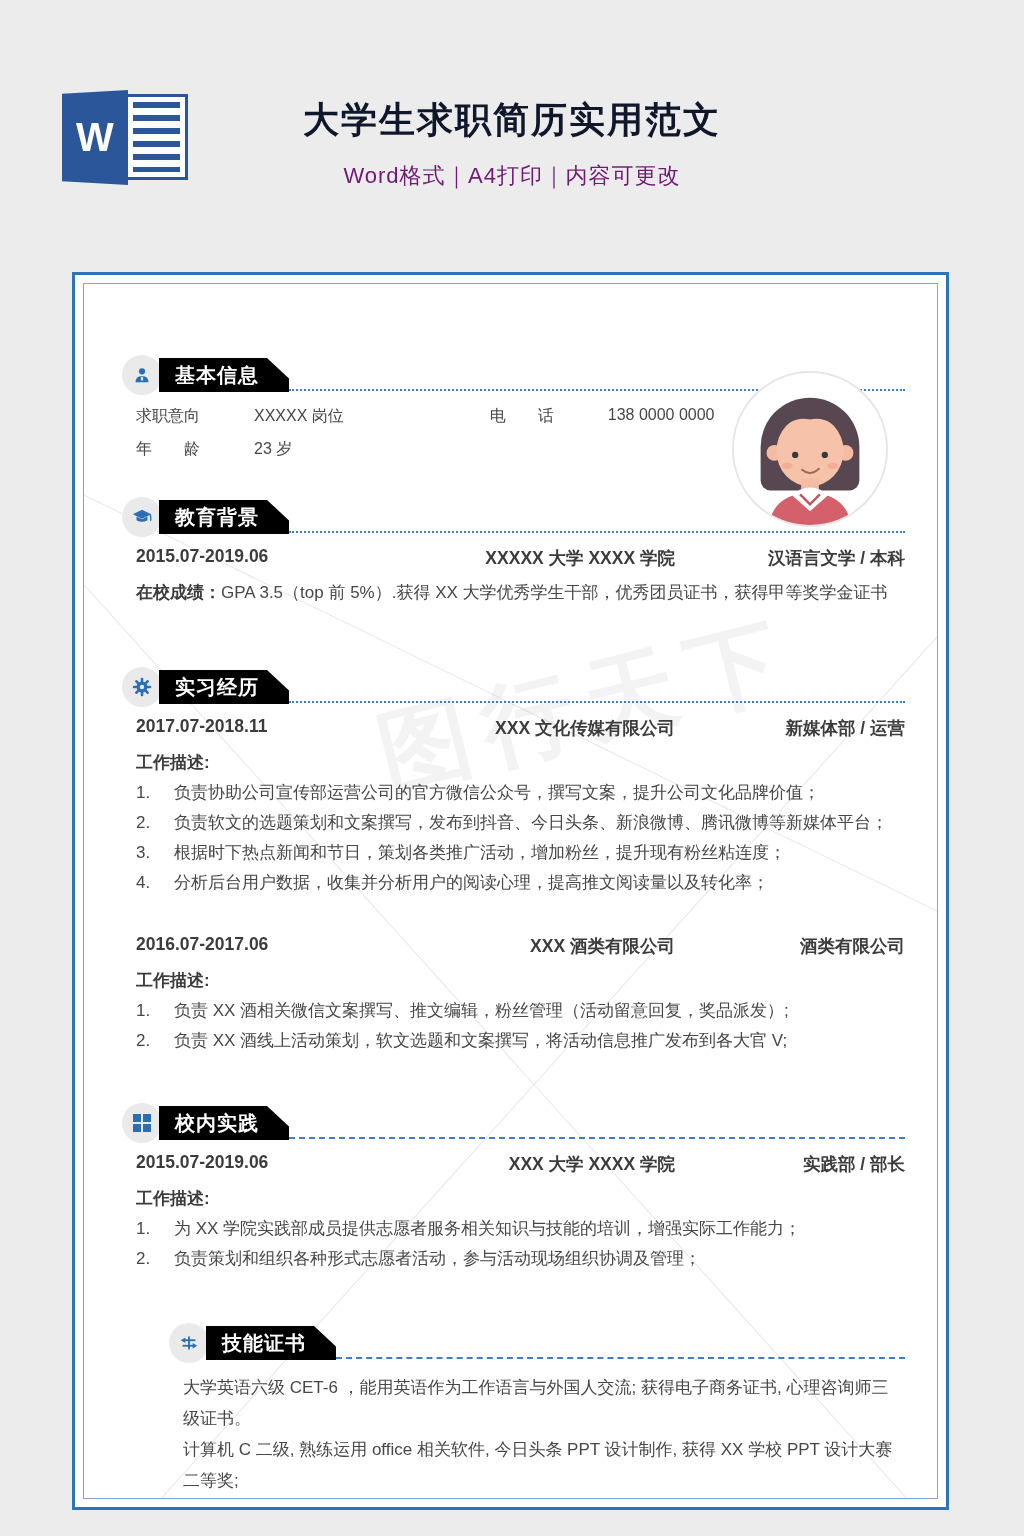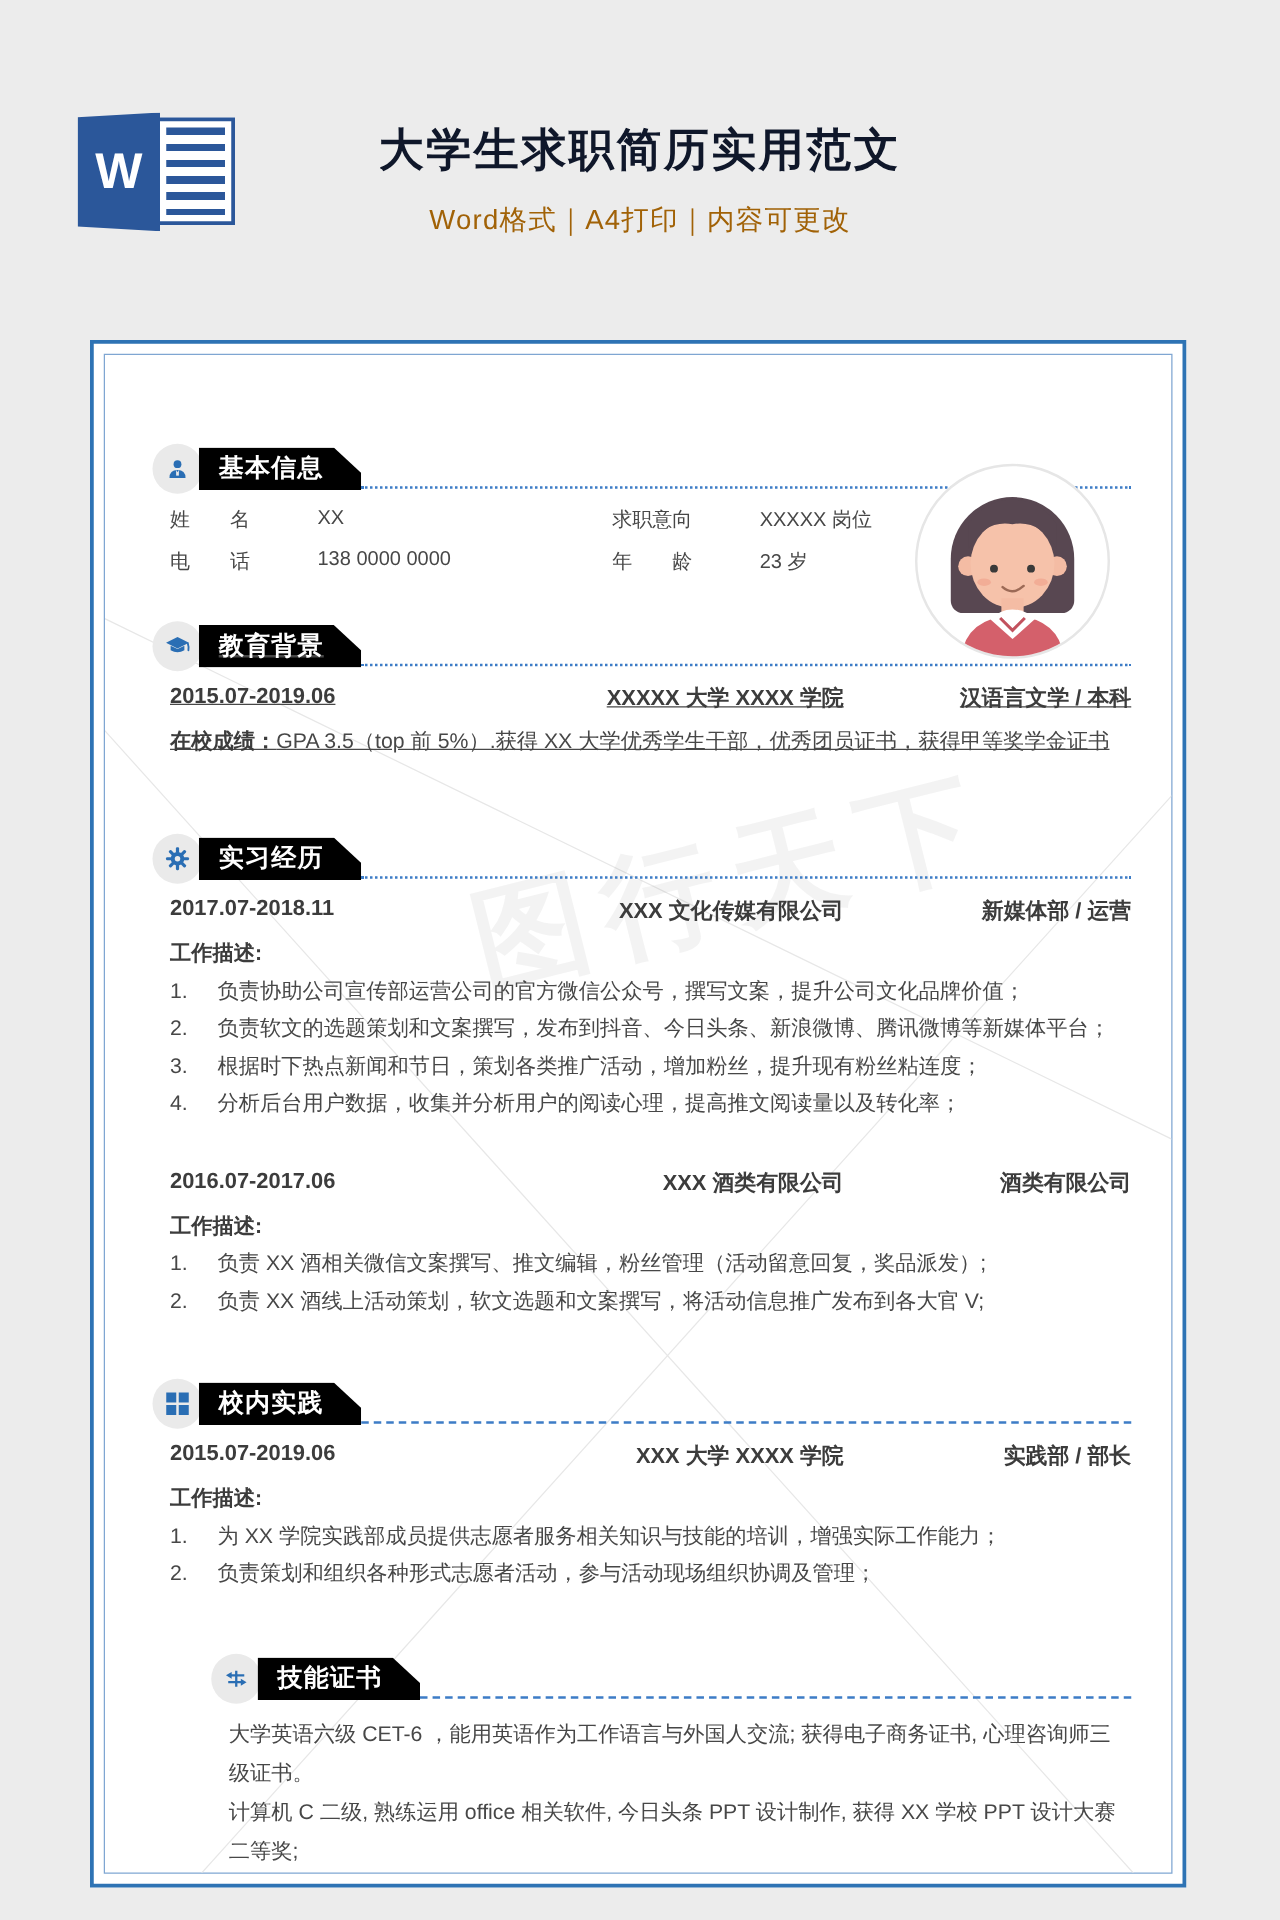--- a/index.html
+++ b/index.html
@@ -9,21 +9,21 @@
     background:#ececec;
     font-family:"Liberation Sans","DejaVu Sans",sans-serif;
     color:#474747;
     position:relative;
     overflow:hidden;
   }
 
   
   .page-header { position:relative; padding-top:96px; text-align:center; }
   .page-title { font-size:36px; font-weight:bold; color:#0f172a; letter-spacing:2px; }
-  .page-subtitle { margin-top:16px; font-size:22px; color:#a16207; letter-spacing:1px; }
+  .page-subtitle { margin-top:16px; font-size:22px; color:#701a75; letter-spacing:1px; }
 
   
   .word-icon { position:absolute; left:62px; top:90px; width:126px; height:95px; }
   .word-doc {
     position:absolute; right:0; top:4px; width:72px; height:86px;
     background:#fff; border:3px solid #2b579a;
   }
   .word-doc .stripes {
     position:absolute; inset:5px 5px 5px 14px;
     background:repeating-linear-gradient(180deg,#2b579a 0 6px,#ffffff 6px 13px);
@@ -101,21 +101,21 @@
   .desc-label { font-weight:bold; color:#3c3c3c; }
 
   .work-item { display:flex; line-height:30px; }
   .item-num { width:38px; flex:0 0 38px; }
   .item-text { flex:1; }
 
   .text-line { line-height:31px; }
 
   
   .gap-basic { margin-top:0; }
-  .gap-edu { margin-top:34px;text-decoration:underline; }
+  .gap-edu { margin-top:34px; }
   .gap-intern { margin-top:56px; }
   .gap-job2 { margin-top:36px; }
   .gap-campus { margin-top:44px; }
   .gap-skills { margin-top:46px;margin-left:47px; }
 
   
   .avatar {
     position:absolute; top:86px; right:48px; width:158px; height:158px;
     z-index:5;
   }
@@ -176,24 +176,20 @@
               <path d="M5 20 q0 -7 7 -7 q7 0 7 7 Z" fill="#2a6eb4"></path>
               <rect x="10.8" y="13" width="2.4" height="5" fill="#eaeaea"></rect>
               <path d="M10.8 13 l1.2 2 l1.2 -2 Z" fill="#2a6eb4"></path>
             </svg>
         </span>
         <div class="sec-badge">基本信息</div>
         <div class="sec-line dotted"></div>
       </div>
       <div class="info-grid">
         <div class="info-field">
-          <span class="info-label">姓　　名</span>
-          <span class="info-value">XX</span>
-        </div>
-        <div class="info-field">
           <span class="info-label">求职意向</span>
           <span class="info-value">XXXXX 岗位</span>
         </div>
         <div class="info-field">
           <span class="info-label">电　　话</span>
           <span class="info-value">138 0000 0000</span>
         </div>
         <div class="info-field">
           <span class="info-label">年　　龄</span>
           <span class="info-value">23 岁</span>

